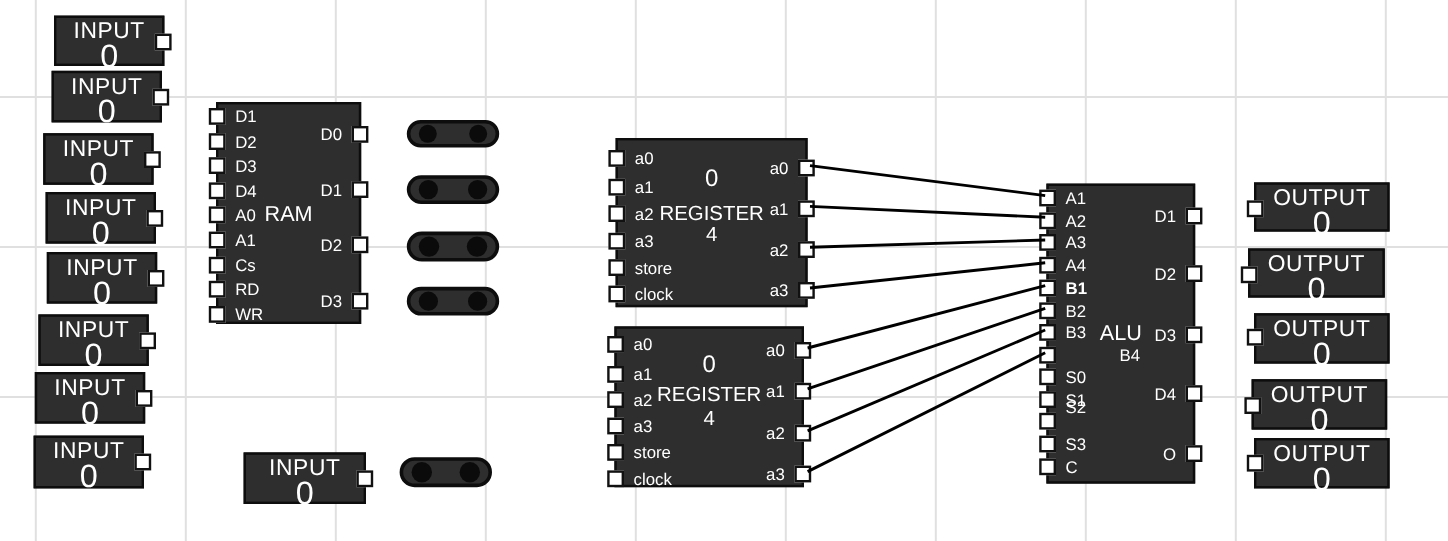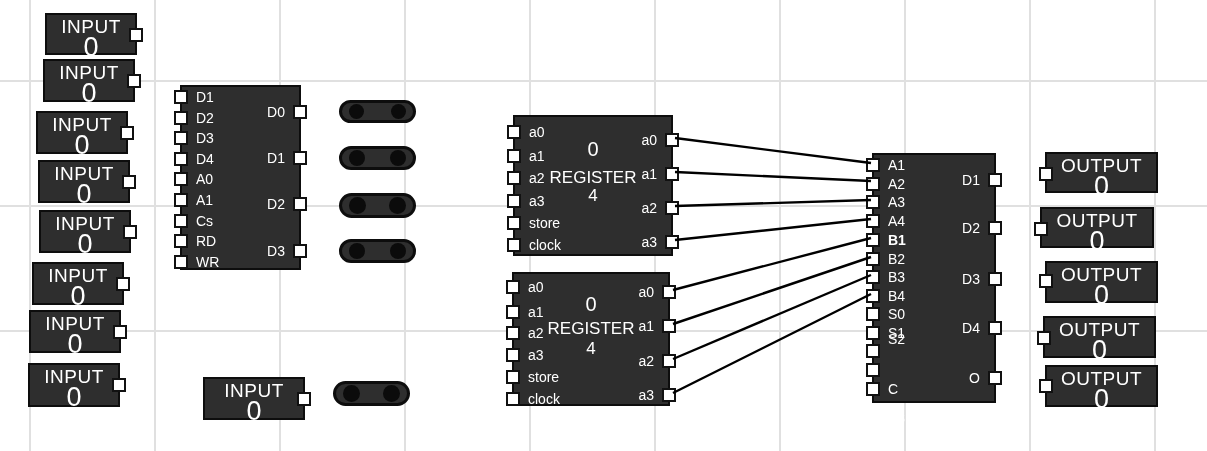--- a/index.html
+++ b/index.html
@@ -114,20 +114,21 @@
       <span class="io-label">OUTPUT</span>
       <span class="io-value">0</span>
       <div class="pin left" style="top: 13px;"></div>
     </div>
     <div class="blk io-block" style="left: 1045px; top: 365px; width: 113px; height: 42px;">
       <span class="io-label">OUTPUT</span>
       <span class="io-value">0</span>
       <div class="pin left" style="top: 12px;"></div>
     </div>
     <div class="blk chip" style="left: 180px; top: 85px; width: 121px; height: 185px;">
+      <span class="chip-line" style="top: 81px; font-size: 18px;">RAM</span>
       <div class="pin left" style="top: 3px;"></div>
       <span class="pin-label left" style="top: 2px;">D1</span>
       <div class="pin left" style="top: 24px;"></div>
       <span class="pin-label left" style="top: 23px;">D2</span>
       <div class="pin left" style="top: 44px;"></div>
       <span class="pin-label left" style="top: 43px;">D3</span>
       <div class="pin left" style="top: 65px;"></div>
       <span class="pin-label left" style="top: 64px;">D4</span>
       <div class="pin left" style="top: 85px;"></div>
       <span class="pin-label left" style="top: 84px;">A0</span>
@@ -192,44 +193,45 @@
       <div class="pin right" style="top: 11px;"></div>
       <span class="pin-label right" style="top: 10px;">a0</span>
       <div class="pin right" style="top: 45px;"></div>
       <span class="pin-label right" style="top: 44px;">a1</span>
       <div class="pin right" style="top: 80px;"></div>
       <span class="pin-label right" style="top: 79px;">a2</span>
       <div class="pin right" style="top: 114px;"></div>
       <span class="pin-label right" style="top: 113px;">a3</span>
     </div>
     <div class="blk chip" style="left: 872px; top: 153px; width: 124px; height: 250px;">
+      <span class="chip-line" style="top: 112px; font-size: 18px;">ALU</span>
       <div class="pin left" style="top: 3px;"></div>
       <span class="pin-label left" style="top: 2px;">A1</span>
       <div class="pin left" style="top: 22px;"></div>
       <span class="pin-label left" style="top: 21px;">A2</span>
       <div class="pin left" style="top: 40px;"></div>
       <span class="pin-label left" style="top: 39px;">A3</span>
       <div class="pin left" style="top: 59px;"></div>
       <span class="pin-label left" style="top: 58px;">A4</span>
       <div class="pin left" style="top: 78px;"></div>
       <span class="pin-label left" style="top: 77px; font-weight: bold;">B1</span>
       <div class="pin left" style="top: 97px;"></div>
       <span class="pin-label left" style="top: 96px;">B2</span>
       <div class="pin left" style="top: 115px;"></div>
       <span class="pin-label left" style="top: 114px;">B3</span>
       <div class="pin left" style="top: 134px;"></div>
-      <span class="pin-label left" style="top: 133px;">B4</span>
+      <span class="pin-label left" style="top: 133px; margin-left: 45px;">B4</span>
       <div class="pin left" style="top: 152px;"></div>
       <span class="pin-label left" style="top: 151px;">S0</span>
       <div class="pin left" style="top: 171px;"></div>
       <span class="pin-label left" style="top: 170px;">S1</span>
       <div class="pin left" style="top: 189px;"></div>
       <span class="pin-label left" style="top: 176px;">S2</span>
       <div class="pin left" style="top: 208px;"></div>
-      <span class="pin-label left" style="top: 207px; margin-top: 48px;">S3</span>
+      <span class="pin-label left" style="top: 207px;">S3</span>
       <div class="pin left" style="top: 227px;"></div>
       <span class="pin-label left" style="top: 226px;">C</span>
       <div class="pin right" style="top: 18px;"></div>
       <span class="pin-label right" style="top: 17px;">D1</span>
       <div class="pin right" style="top: 66px;"></div>
       <span class="pin-label right" style="top: 65px;">D2</span>
       <div class="pin right" style="top: 117px;"></div>
       <span class="pin-label right" style="top: 116px;">D3</span>
       <div class="pin right" style="top: 166px;"></div>
       <span class="pin-label right" style="top: 165px;">D4</span>

